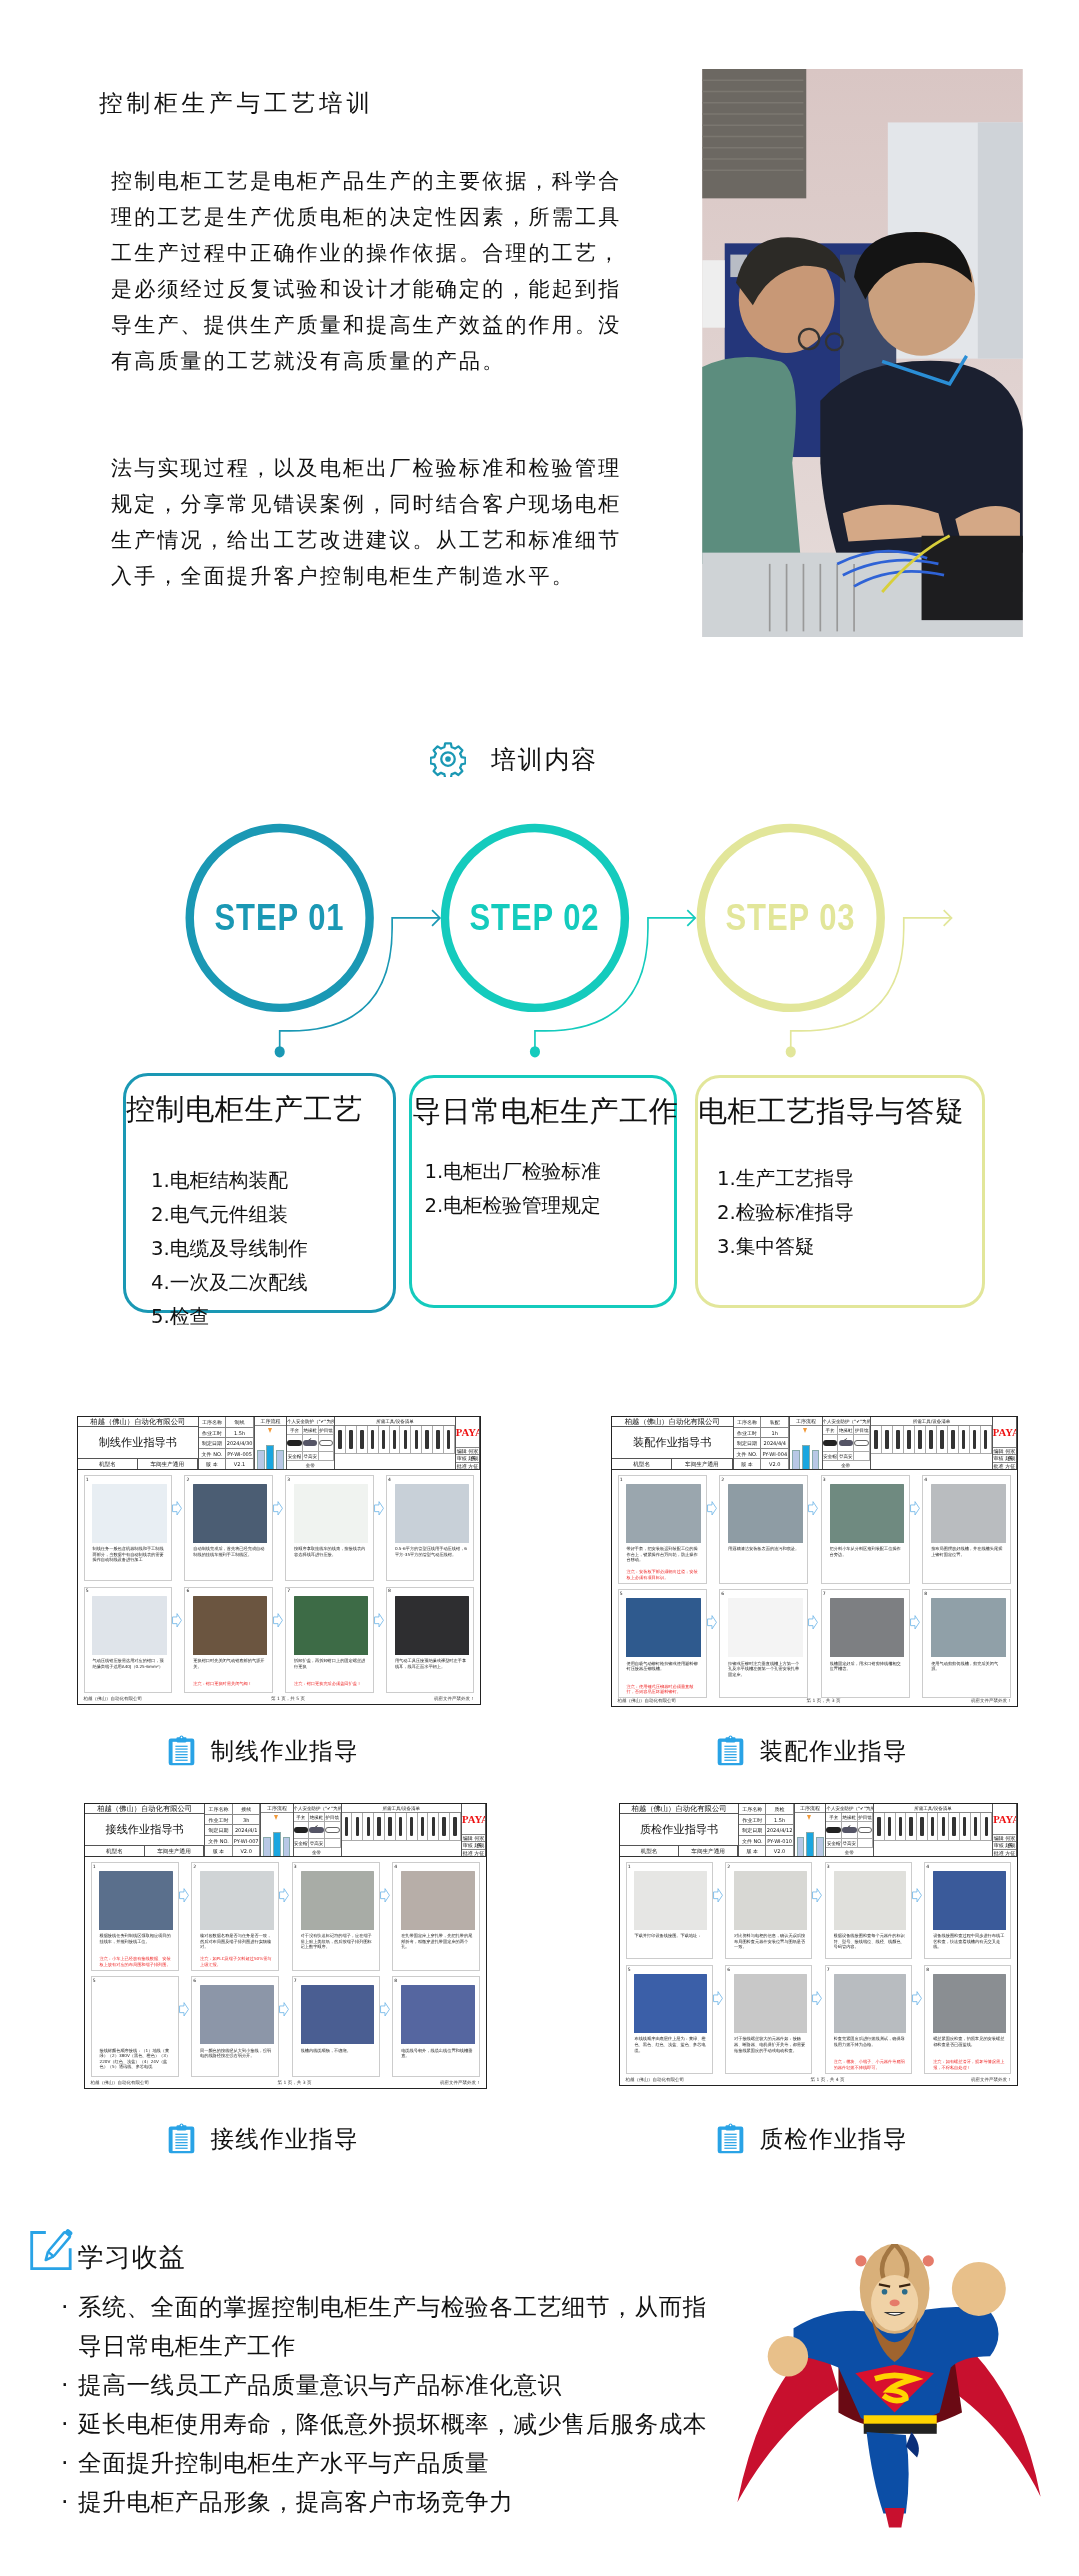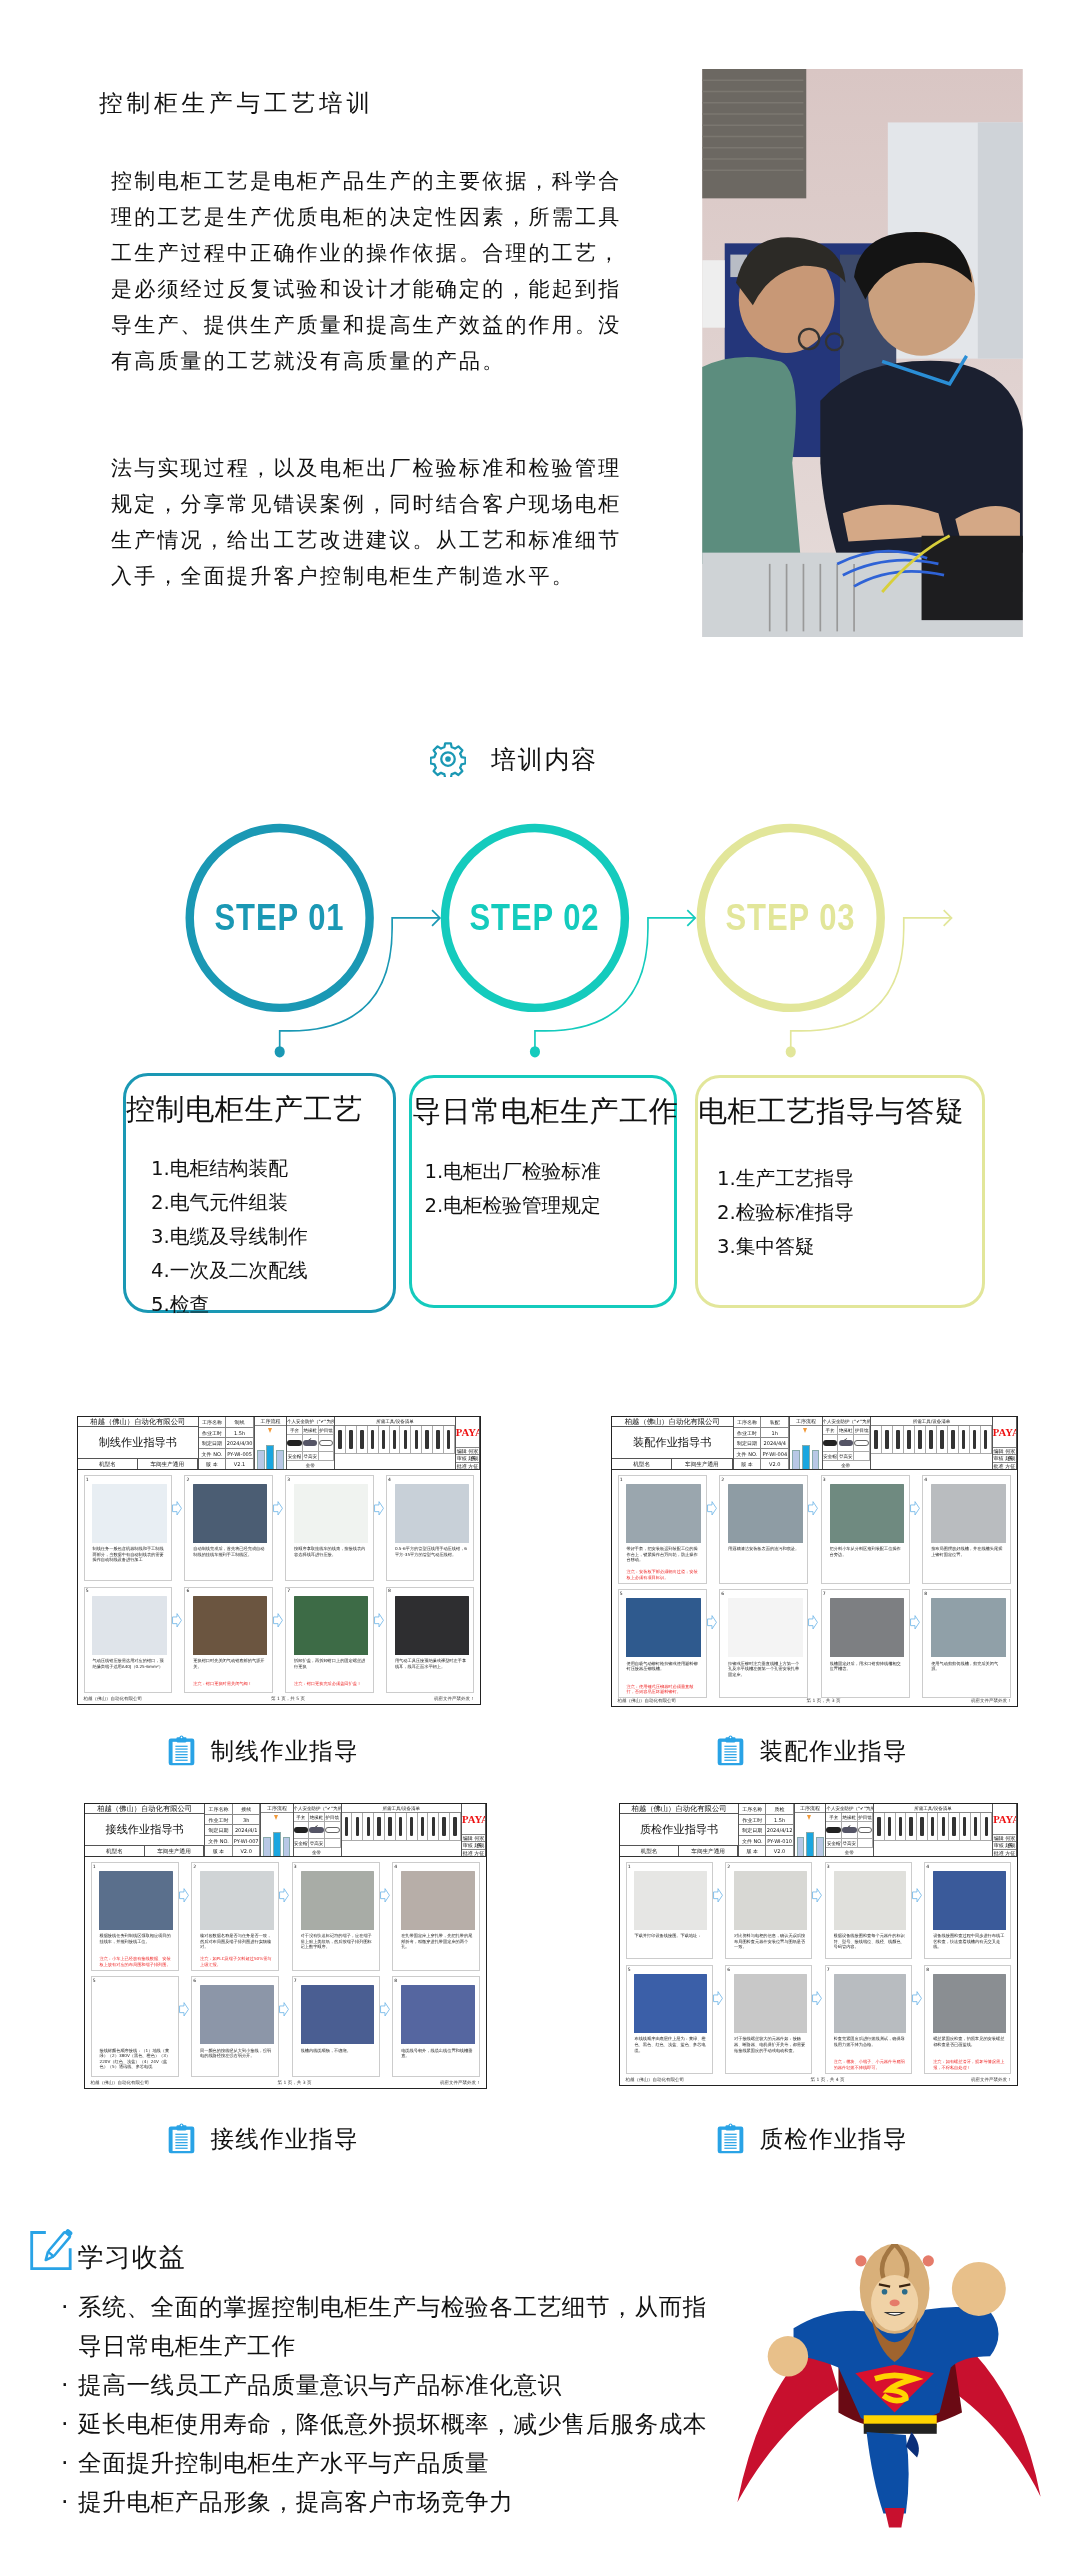--- a/index.html
+++ b/index.html
@@ -190,21 +190,21 @@
     <ellipse cx="1406" cy="1870" rx="9" ry="10" fill="#e2e69a"></ellipse>
   </g>
 </svg>
 
 <div class="step-label" style="left:184px; color:#1a98b4;">STEP 01</div>
 <div class="step-label" style="left:439px; color:#14cbbd;">STEP 02</div>
 <div class="step-label" style="left:695px; color:#e2e69a;">STEP 03</div>
 
 <div class="card" style="left:123px; top:1073px; width:273px; height:240px; border-color:#1a98b4;">
   <div class="ct">控制电柜生产工艺</div>
-  <ul style="left:25px; top:76px;">
+  <ul style="left:25px; top:88px;">
     <li>1.电柜结构装配</li>
     <li>2.电气元件组装</li>
     <li>3.电缆及导线制作</li>
     <li>4.一次及二次配线</li>
     <li>5.检查</li>
   </ul>
 </div>
 
 <div class="card" style="left:409px; top:1075px; width:268px; height:233px; border-color:#14cbbd;">
   <div class="ct">导日常电柜生产工作</div>

